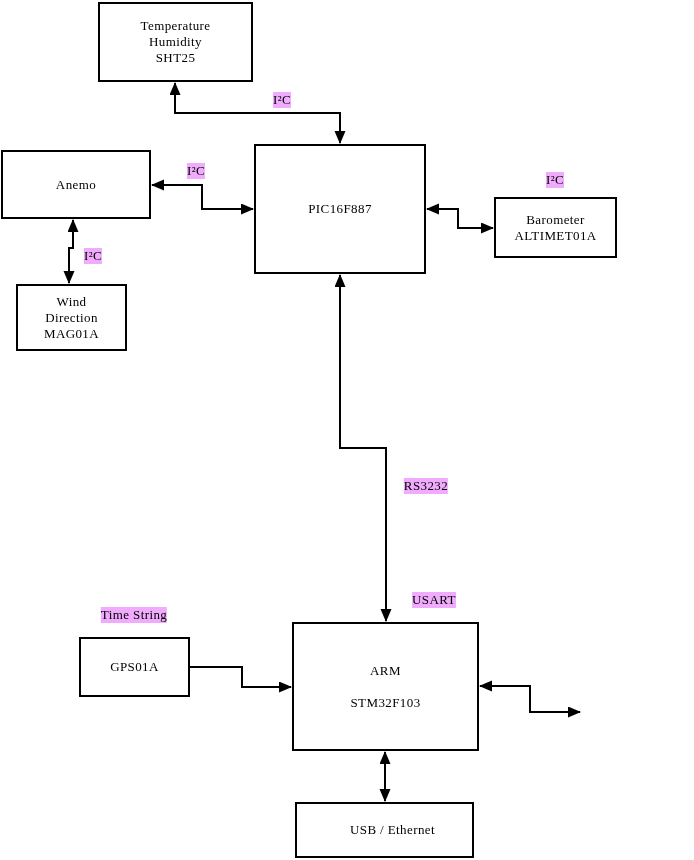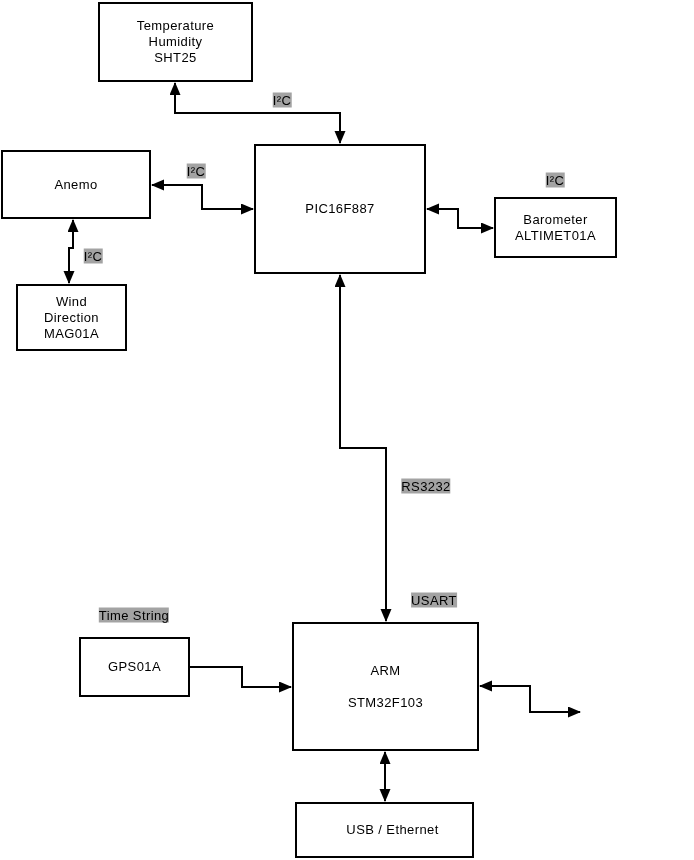--- a/index.html
+++ b/index.html
@@ -2,21 +2,21 @@
 <html><head>
 <meta charset="utf-8">
 <style>
   * { margin: 0; padding: 0; box-sizing: border-box; }
   html, body { background: #ffffff; }
   .canvas {
     position: relative;
     width: 650px;
     height: 860px;
     background: #ffffff;
-    font-family: Liberation Sans, sans-serif;
+    font-family: Liberation Serif, serif;
     color: #000000;
     overflow: hidden;
   }
   .wires {
     position: absolute;
     left: 0; top: 0;
     width: 694px; height: 860px;
   }
   .wires polyline, .wires line {
     fill: none;
@@ -35,21 +35,21 @@
     line-height: 16px;
     letter-spacing: 0.4px;
     white-space: pre-line;
   }
   .edge-label {
     position: absolute;
     transform: translate(-50%, -50%);
     font-size: 13px;
     letter-spacing: 0.4px;
     white-space: nowrap;
-    background: #a3a3a3;
+    background: #f0abfc;
   }
   
   .n-temp    { left: 98px;  top: 2px;   width: 155px; height: 80px; }
   .n-anemo   { left: 1px;   top: 150px; width: 150px; height: 69px; }
   .n-wind    { left: 16px;  top: 284px; width: 111px; height: 67px; justify-content: center; }
   .n-pic     { left: 254px; top: 144px; width: 172px; height: 130px; }
   .n-baro    { left: 494px; top: 197px; width: 123px; height: 61px; }
   .n-gps     { left: 79px;  top: 637px; width: 111px; height: 60px; }
   .n-arm     { left: 292px; top: 622px; width: 187px; height: 129px; }
   .n-sdcard  { left: 581px; top: 683px; width: 109px; height: 57px; }

